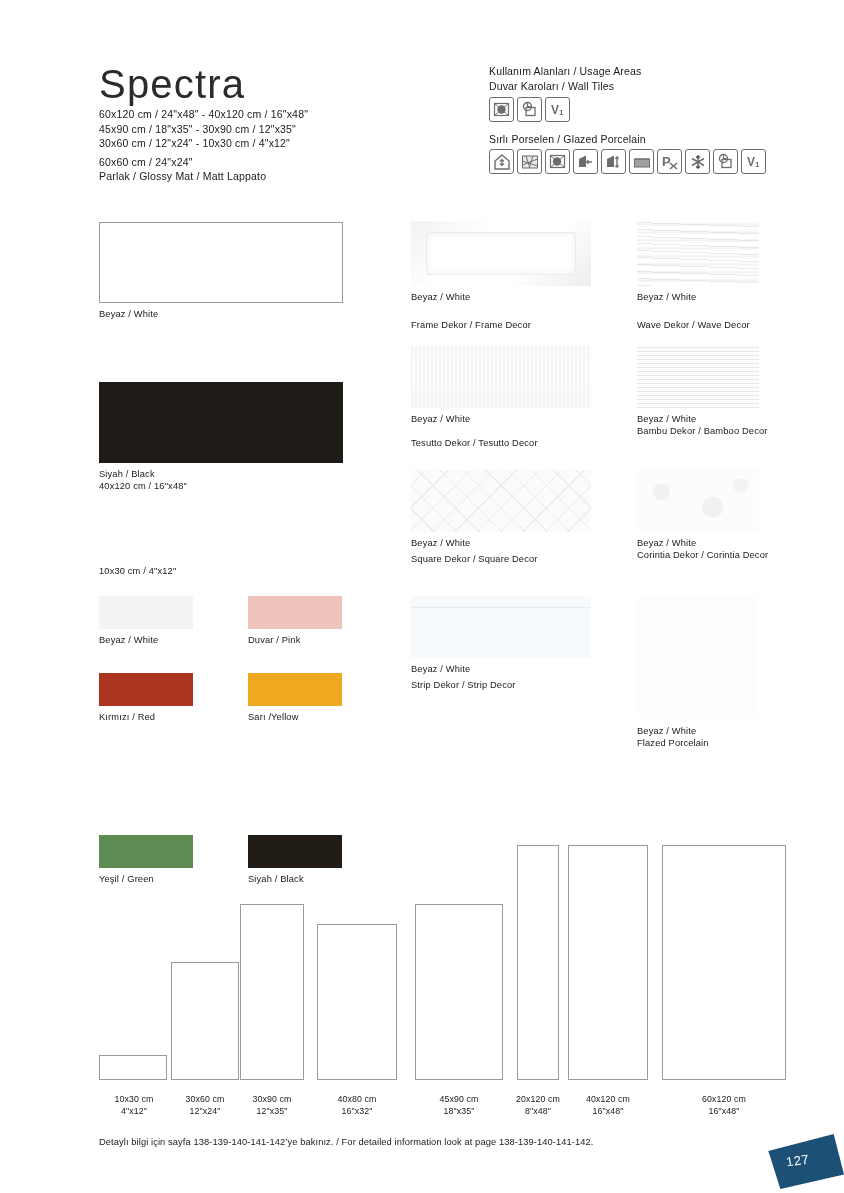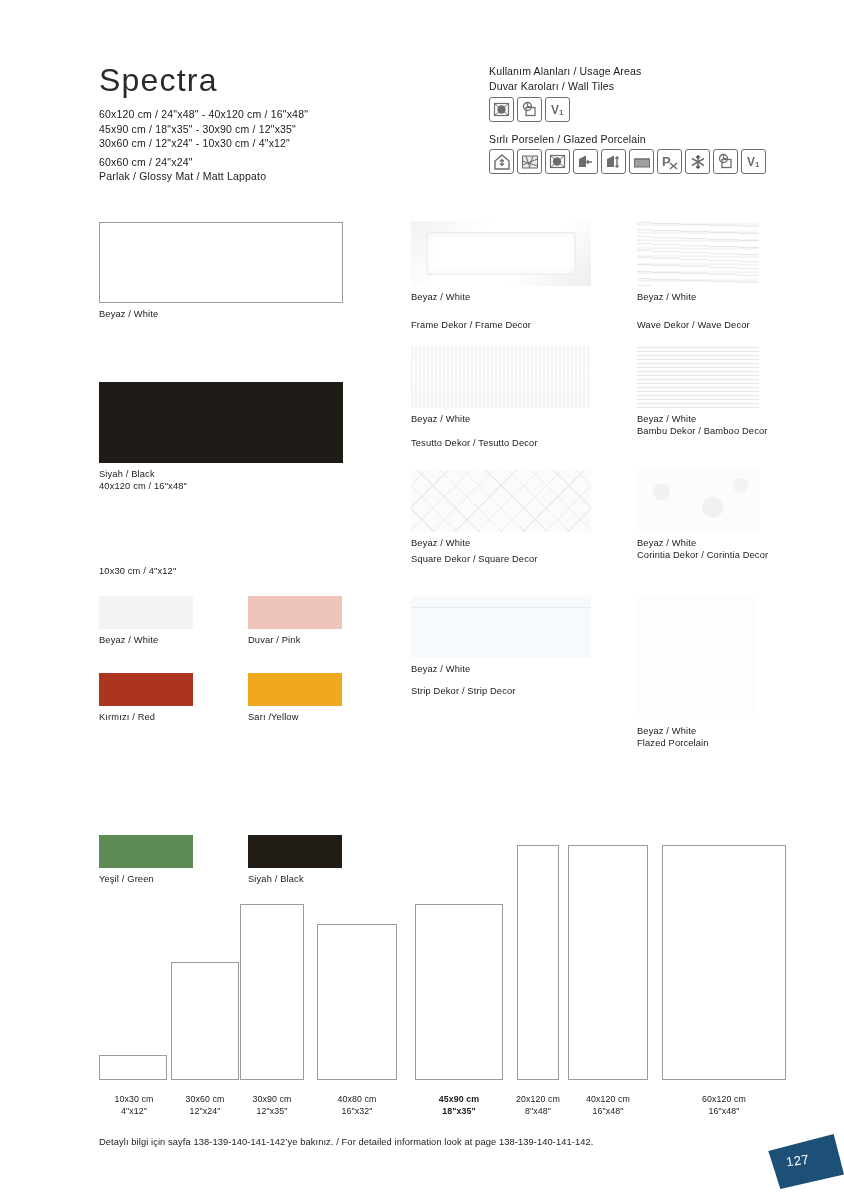--- a/index.html
+++ b/index.html
@@ -10,21 +10,21 @@
     font-family: "Liberation Sans", sans-serif;
     color:#1a1a1a;
     position:relative;
     overflow:hidden;
   }
   .page { position:relative; width:844px; height:1193px; }
 
   
   .series-title {
     position:absolute; left:99px; top:62px;
-    font-size:32px; letter-spacing:1.2px; font-weight:300;
+    font-size:40px; letter-spacing:1.2px; font-weight:300;
     color:#2b2b2b;
   }
   .size-lines {
     position:absolute; left:99px; top:107px;
     font-size:10.5px; line-height:14.6px; color:#1a1a1a;
     letter-spacing:.18px; white-space:nowrap;
   }
   .size-lines .gap { margin-top:4px; }
 
   
@@ -313,21 +313,21 @@
 
   <div class="tile-block" style="left:411px; top:470px;">
     <div class="swatch noborder tx-square" style="width:180px;height:62px;"></div>
     <div class="cap">Beyaz / White</div>
     <div class="cap" style="margin-top:4px">Square Dekor / Square Decor</div>
   </div>
 
   <div class="tile-block" style="left:411px; top:596px;">
     <div class="swatch noborder tx-strip" style="width:180px;height:62px;"></div>
     <div class="cap">Beyaz / White</div>
-    <div class="cap" style="margin-top:10px">Strip Dekor / Strip Decor</div>
+    <div class="cap" style="margin-top:4px">Strip Dekor / Strip Decor</div>
   </div>
 
   <div class="tile-block" style="left:637px; top:221px;">
     <div class="swatch noborder tx-wave" style="width:122px;height:65px;"></div>
     <div class="cap">Beyaz / White</div>
     <div class="cap" style="margin-top:16px">Wave Dekor / Wave Decor</div>
   </div>
 
   <div class="tile-block" style="left:637px; top:346px;">
     <div class="swatch noborder tx-bambu" style="width:122px;height:62px;"></div>
@@ -368,21 +368,21 @@
       <div>12"x24"</div>
     </div>
     <div class="slabel" style="left:128px; width:90px;">
       <div>30x90 cm</div>
       <div>12"x35"</div>
     </div>
     <div class="slabel" style="left:213px; width:90px;">
       <div>40x80 cm</div>
       <div>16"x32"</div>
     </div>
-    <div class="slabel" style="left:315px; width:90px;font-weight:bold;">
+    <div class="slabel" style="left:315px; width:90px;">
       <div>45x90 cm</div>
       <div>18"x35"</div>
     </div>
     <div class="slabel" style="left:394px; width:90px;">
       <div>20x120 cm</div>
       <div>8"x48"</div>
     </div>
     <div class="slabel" style="left:464px; width:90px;">
       <div>40x120 cm</div>
       <div>16"x48"</div>

